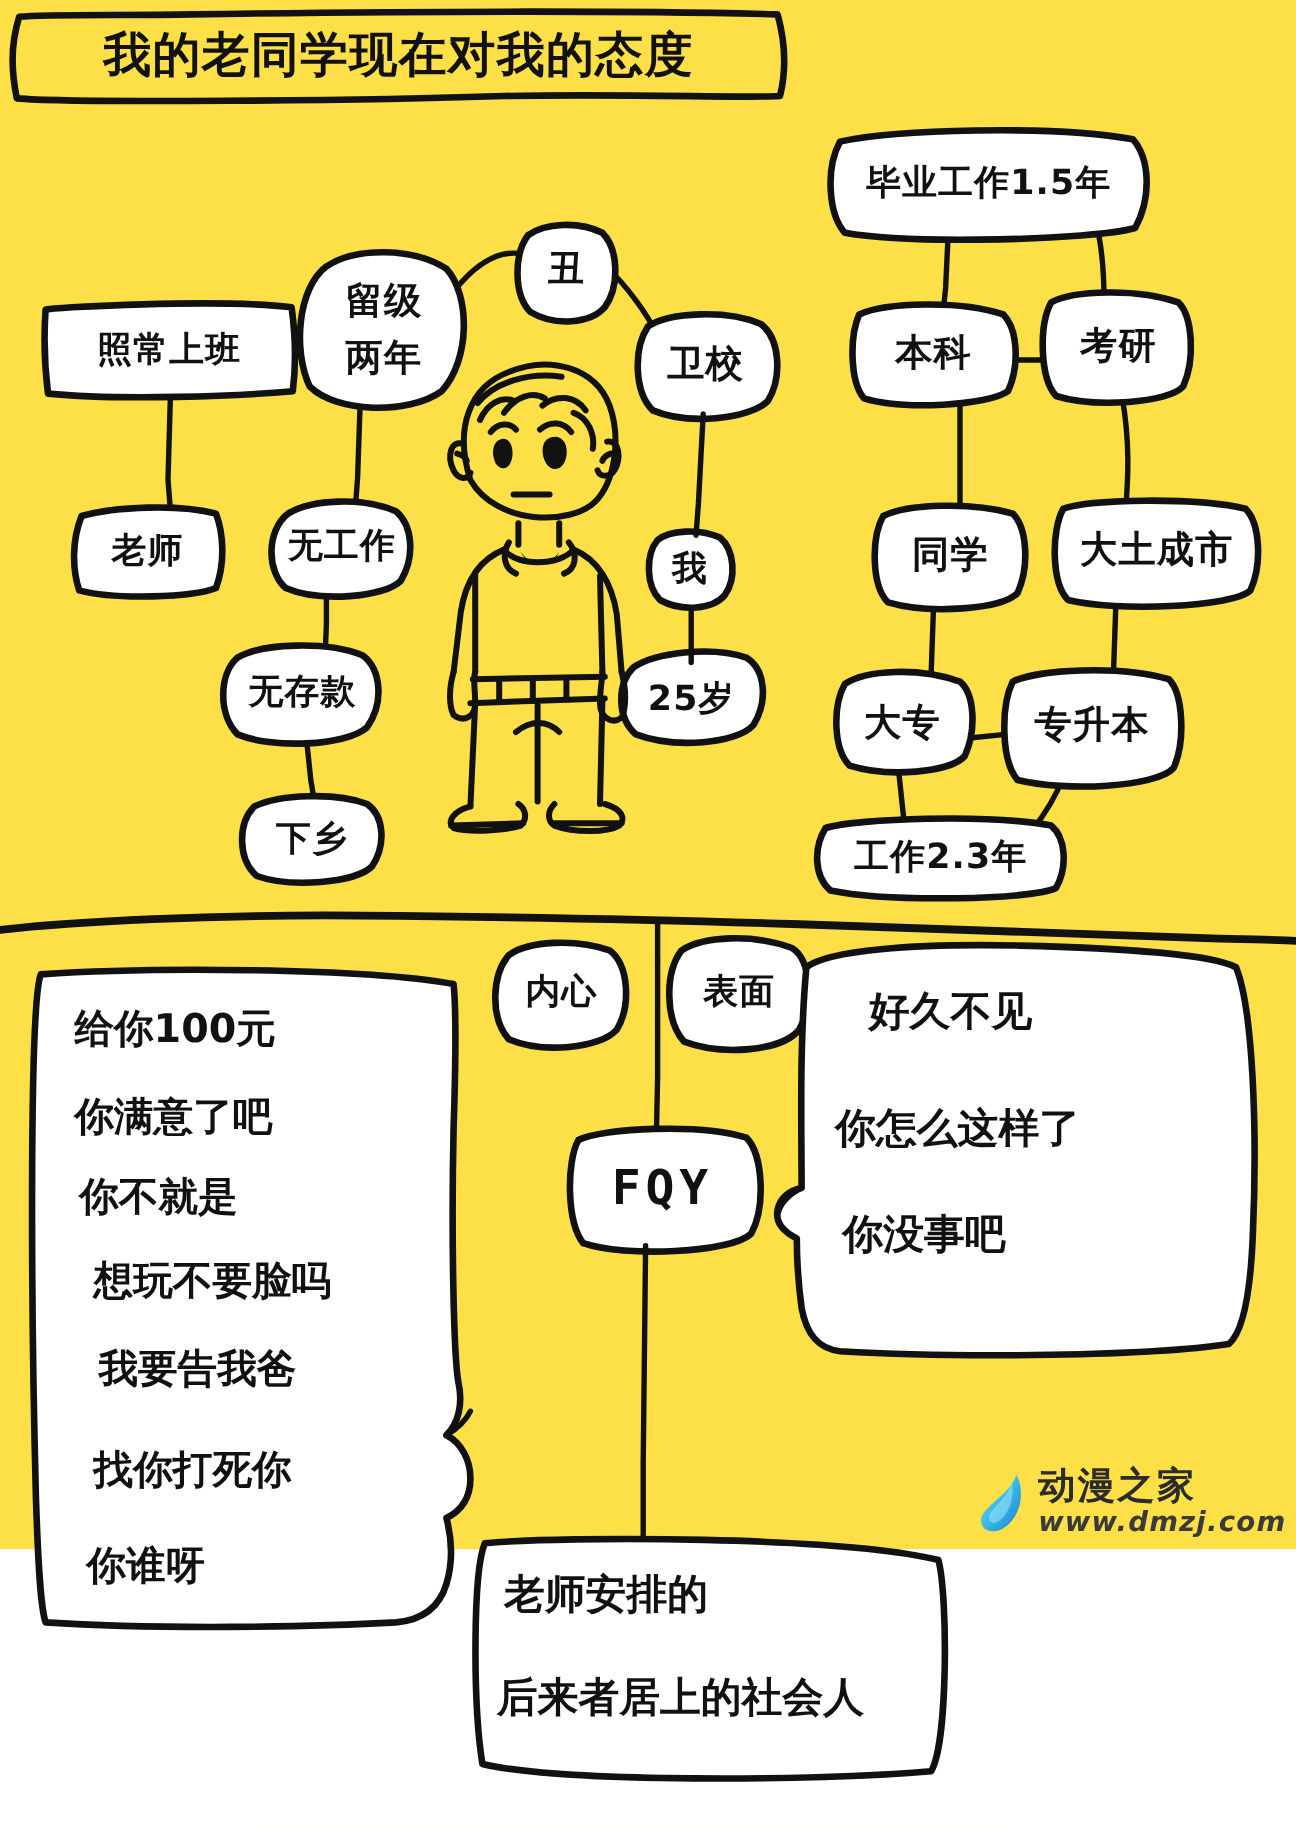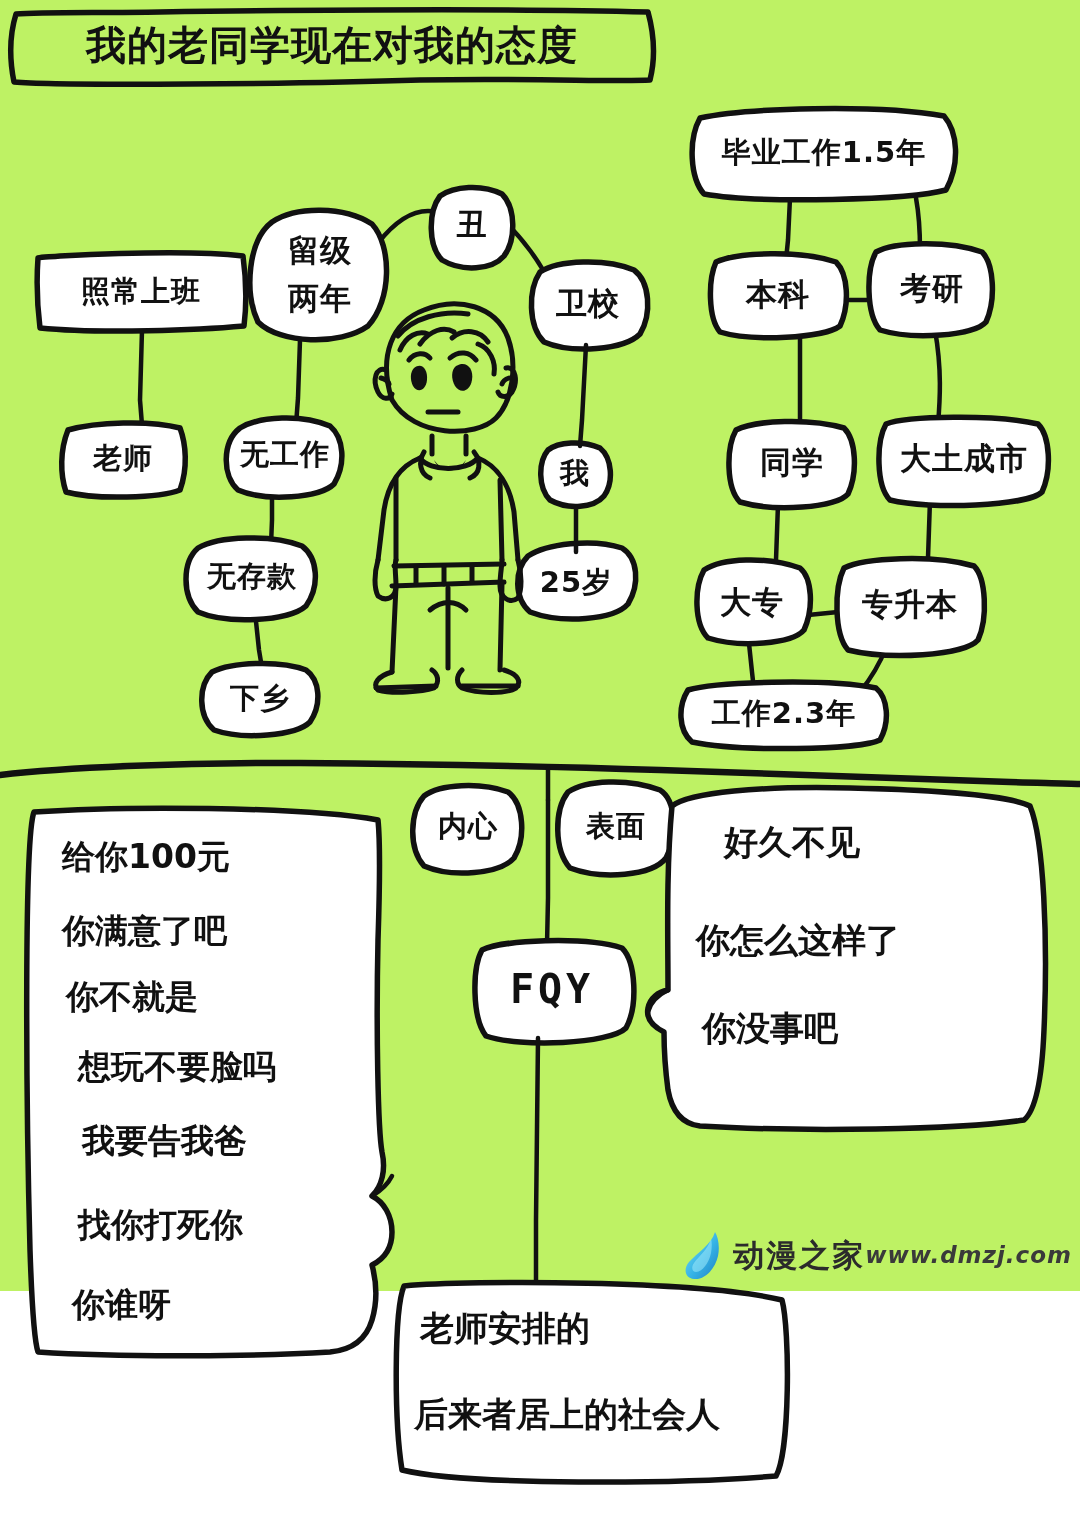--- a/index.html
+++ b/index.html
@@ -2,21 +2,21 @@
 <html><head>
 <meta charset="utf-8">
 <style>
   html,body{margin:0;padding:0;background:#fff;}
   body{
     font-family:"DejaVu Sans","Liberation Sans",sans-serif;
     width:1080px;height:1524px;overflow:hidden;
   }
   #page{
     position:relative;width:1080px;height:1291px;
-    background:#bef264;
+    background:#fde047;
   }
   .svgwrap{position:absolute;left:0;top:0;width:1080px;height:1524px;}
   .nodetext{
     font-family:"DejaVu Sans","Liberation Sans",sans-serif;
     font-weight:700;
     fill:#111;
     text-anchor:middle;
     dominant-baseline:middle;
     letter-spacing:1px;
   }
@@ -41,21 +41,21 @@
   .ink-line{stroke-width:4.5;}
   .ink-div{stroke-width:6.5;}
   .fig{fill:none;stroke:#111;stroke-width:5;stroke-linecap:round;stroke-linejoin:round;}
   .fig-fill{fill:#111;stroke:none;}
   .paper-white{fill:#fff;}
   
   #watermark{
     position:absolute;right:8px;bottom:10px;
     display:flex;align-items:center;gap:8px;
   }
-  #wm-text{display:flex;flex-direction:row;line-height:1;}
+  #wm-text{display:flex;flex-direction:column;line-height:1;}
   #wm-name{
     font-family:"DejaVu Sans","Liberation Sans",sans-serif;
     font-weight:700;font-size:31px;color:#2b2b2b;letter-spacing:2px;
   }
   #wm-url{
     font-family:"DejaVu Sans","Liberation Sans",sans-serif;
     font-style:italic;font-weight:700;font-size:23px;color:#3a3a3a;
     letter-spacing:1px;margin-top:4px;
   }
   #wm-logo{width:44px;height:52px;}

